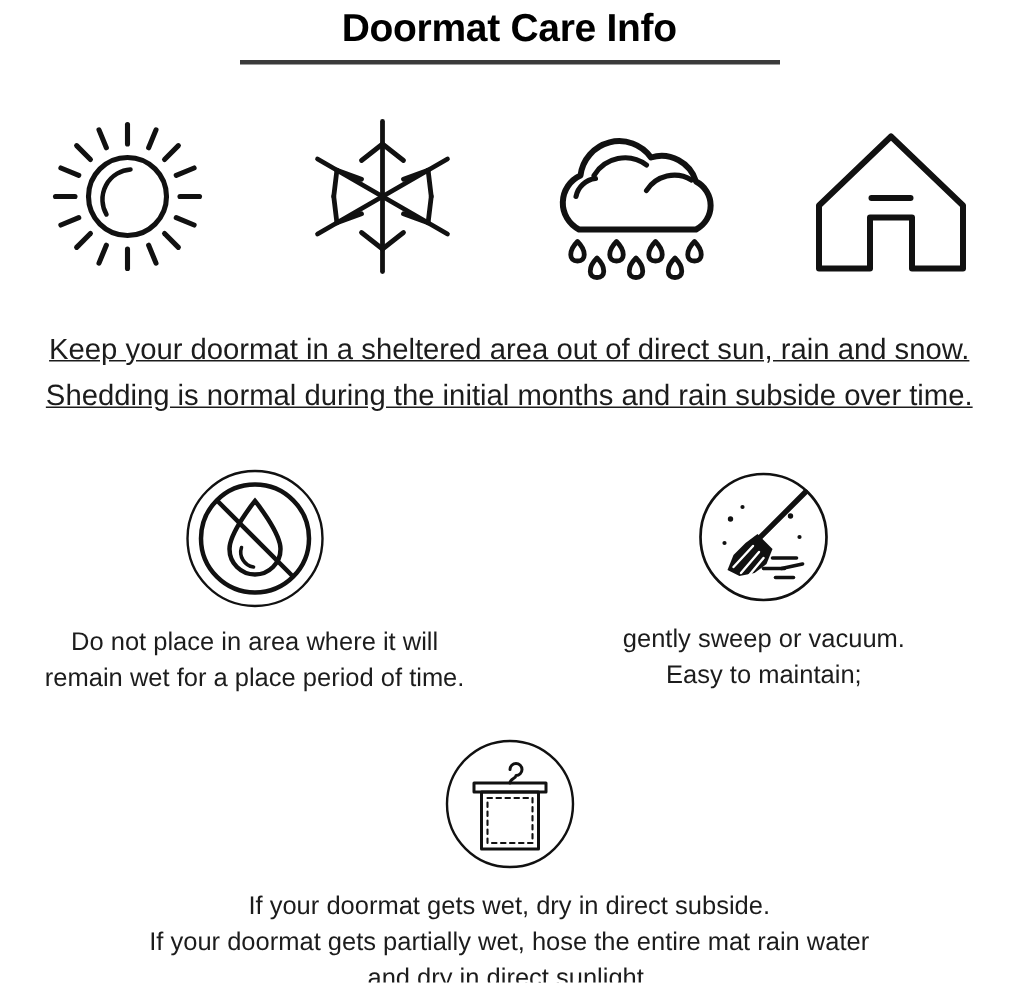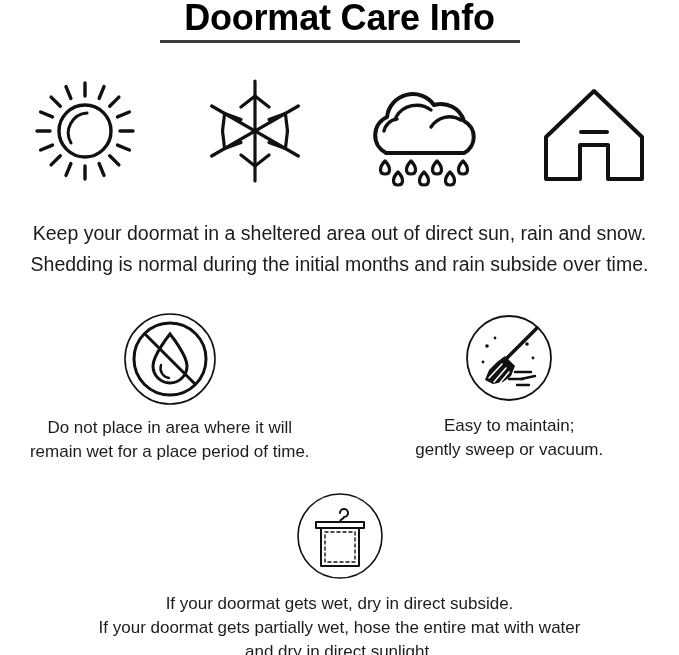--- a/index.html
+++ b/index.html
@@ -21,21 +21,21 @@
   .title-block {
     position: absolute;
     top: 0px;
     left: 0;
     width: 679px;
     text-align: center;
   }
   .title-text {
     font-family: "Liberation Sans", sans-serif;
     font-weight: bold;
-    font-size: 36px;
+    font-size: 26px;
     line-height: 34px;
     letter-spacing: -0.2px;
     color: #000000;
     display: block;
     padding-top: 1px;
   }
   .title-rule {
     width: 360px;
     height: 3px;
     background: #3b3b3b;
@@ -65,21 +65,21 @@
   .intro {
     position: absolute;
     top: 218px;
     left: 0;
     width: 679px;
     text-align: center;
     font-size: 19.5px;
     line-height: 31px;
     color: #1c1c1c;
   }
-  .intro .line { display: block; white-space: nowrap; }
+  .intro .line { display: block; white-space: nowrap; text-decoration: underline; }
 
   
   .pair-row {
     position: absolute;
     top: 312px;
     left: 0;
     width: 679px;
     height: 150px;
     display: flex;
   }
@@ -271,22 +271,22 @@
             <circle cx="22" cy="32" r="1.8"></circle>
             <circle cx="62" cy="30" r="1.8"></circle>
             <circle cx="30" cy="24" r="1.4"></circle>
             <circle cx="68" cy="44" r="1.4"></circle>
             <circle cx="18" cy="48" r="1.4"></circle>
           </g>
         </svg>
       </span>
     </div>
     <div class="caption">
+      <span class="line">gently sweep or vacuum.</span>
       <span class="line">Easy to maintain;</span>
-      <span class="line">gently sweep or vacuum.</span>
     </div>
   </div>
 
 </div>
 
 <div class="single-block">
   <div class="badge">
     <span>
       <svg width="88" height="88" viewBox="0 0 88 88">
         <circle cx="44" cy="44" r="42" fill="none" stroke="#111" stroke-width="1.6"></circle>
@@ -294,16 +294,16 @@
           <path d="M44 21 A4 4 0 1 1 48 25 C48 27 44 27 44 30"></path>
           <rect x="20" y="30" width="48" height="6"></rect>
           <rect x="25" y="36" width="38" height="38"></rect>
           <rect x="29" y="40" width="30" height="30" stroke-dasharray="3 3" stroke-width="1.4"></rect>
         </g>
       </svg>
     </span>
   </div>
   <div class="caption-wide">
     <span class="line">If your doormat gets wet, dry in direct subside.</span>
-    <span class="line">If your doormat gets partially wet, hose the entire mat with water</span>
+    <span class="line">If your doormat gets partially wet, hose the entire mat rain water</span>
     <span class="line">and dry in direct sunlight.</span>
   </div>
 </div>
 
 </body></html>

